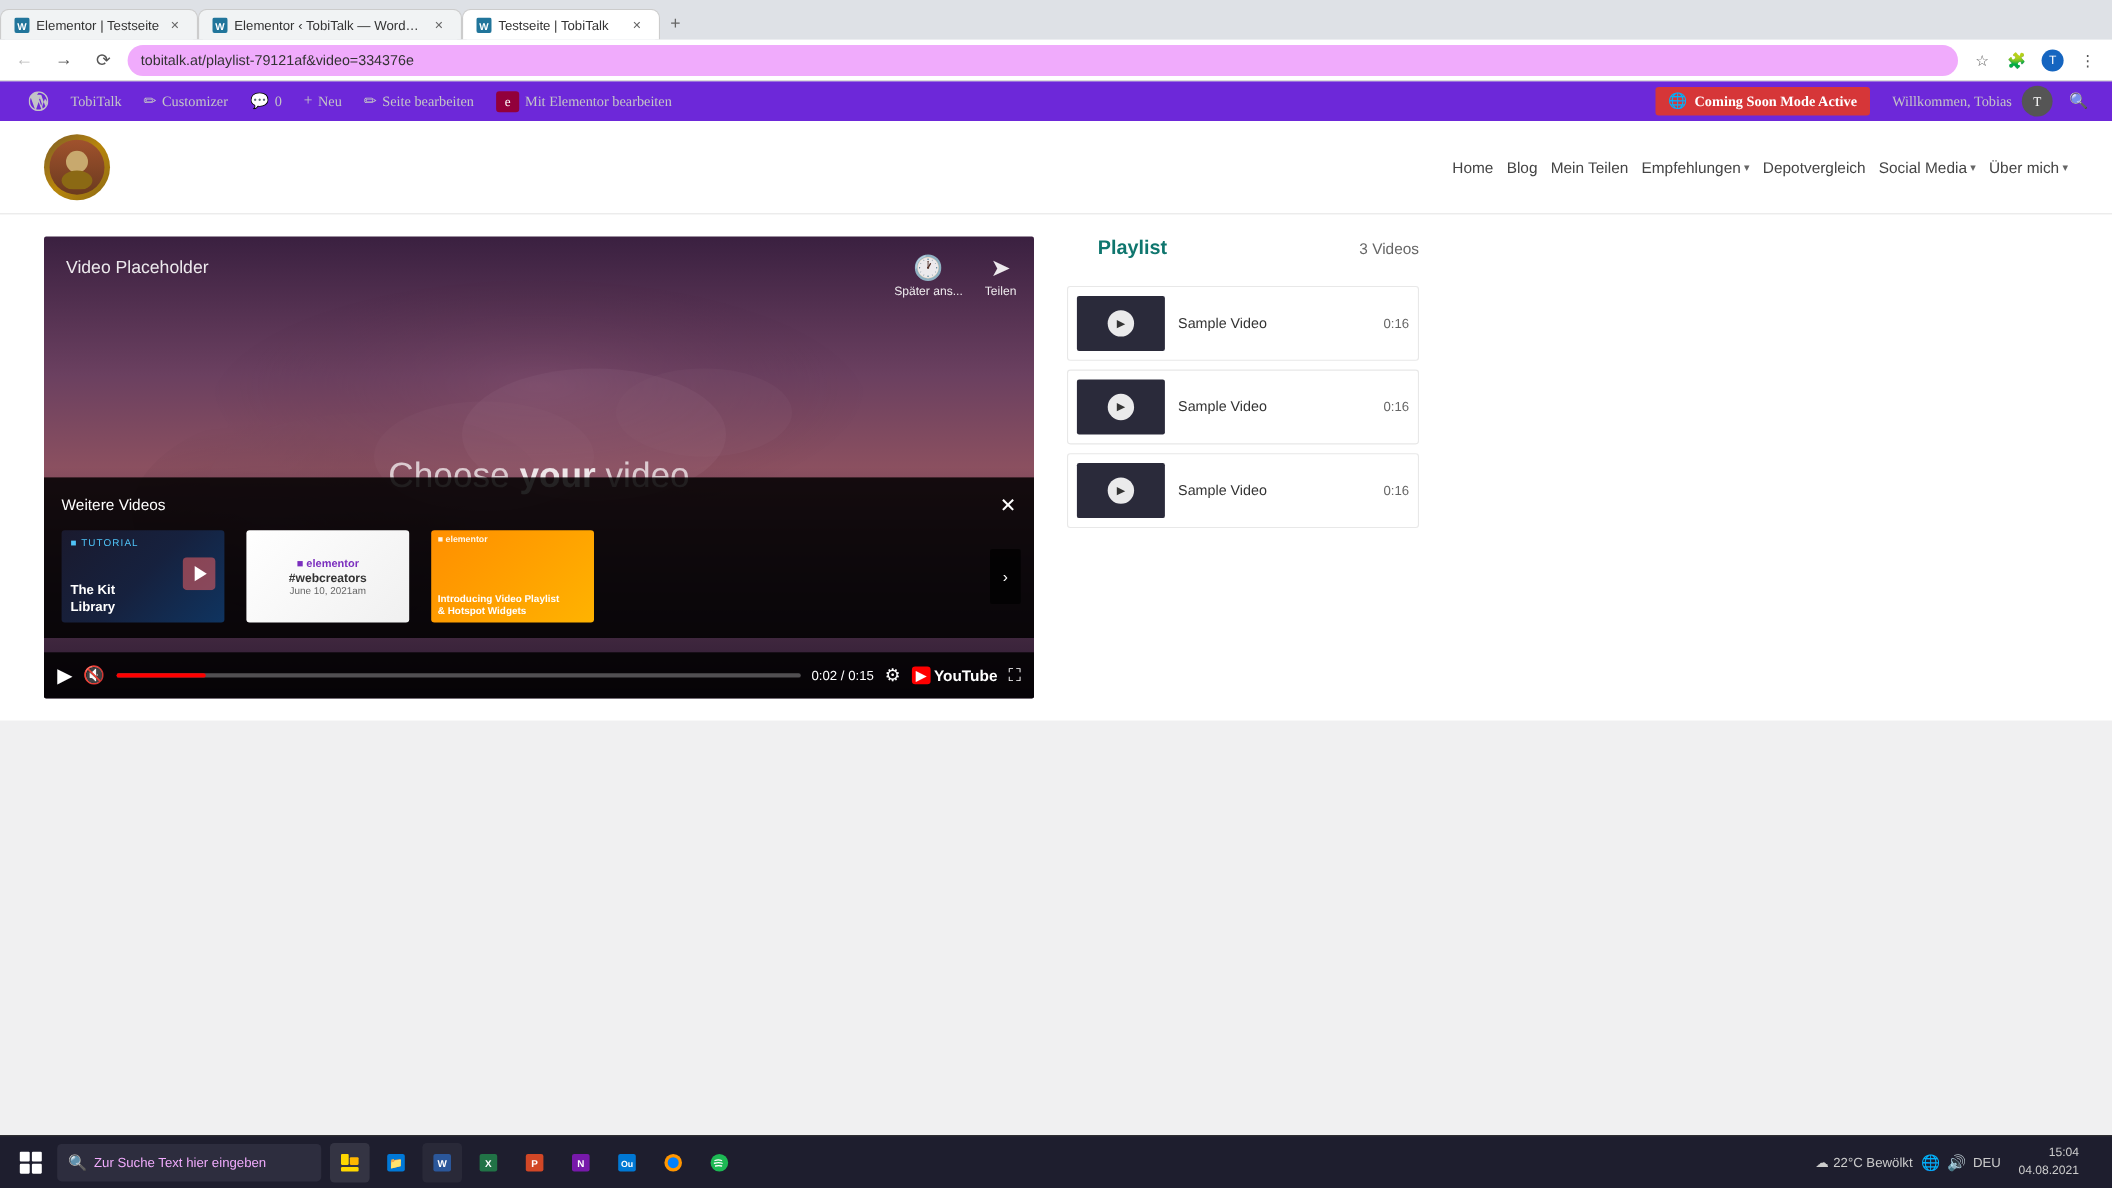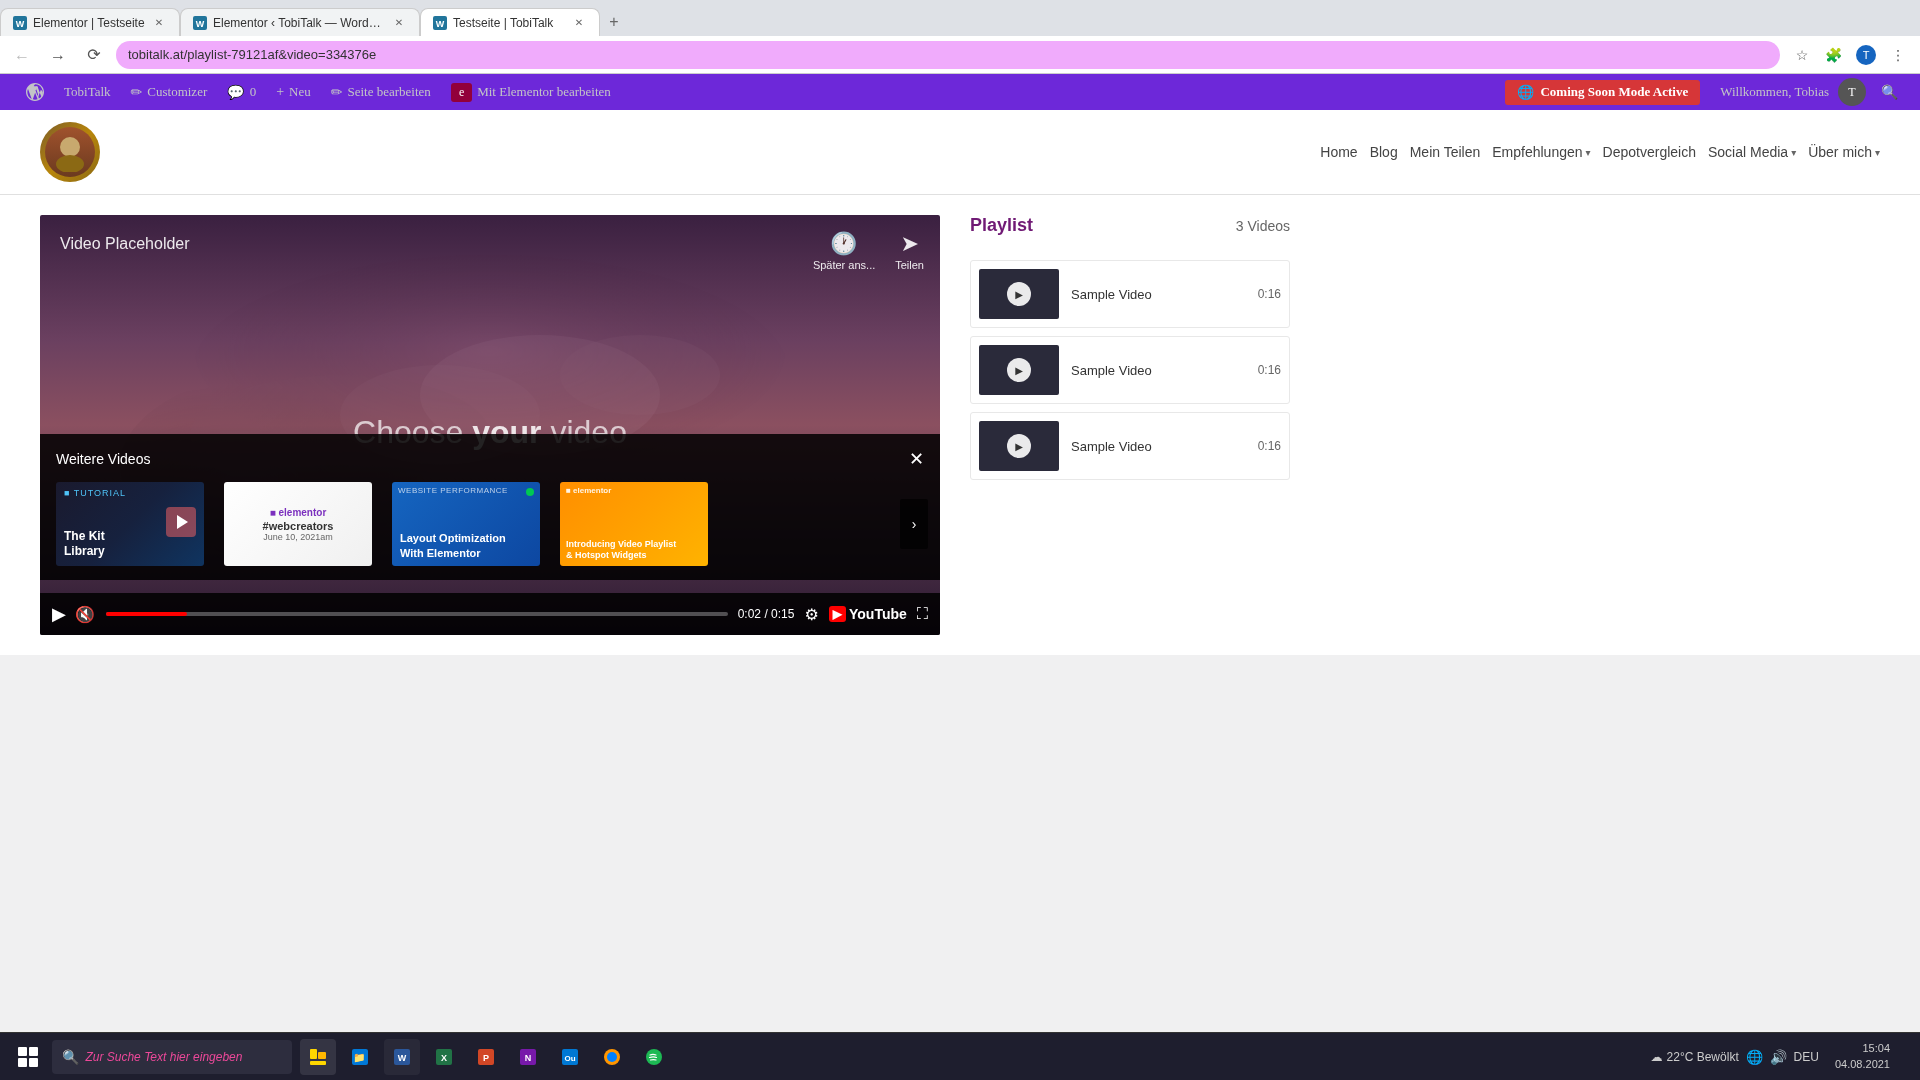--- a/index.html
+++ b/index.html
@@ -75,34 +75,34 @@
     .progress-fill { width: 13%; height: 100%; background: #ff0000; border-radius: 2px; }
     .time-display { color: #fff; font-size: 12px; white-space: nowrap; }
     .control-settings { color: #fff; font-size: 16px; cursor: pointer; }
     .youtube-logo { color: #fff; font-size: 14px; font-weight: 700; display: flex; align-items: center; gap: 3px; }
     .yt-icon { background: #ff0000; color: #fff; border-radius: 3px; padding: 1px 4px; font-size: 12px; }
     .fullscreen-btn { color: #fff; font-size: 16px; cursor: pointer; }
 
     
     .playlist-sidebar { width: 320px; flex-shrink: 0; }
     .playlist-header { display: flex; justify-content: space-between; align-items: center; margin-bottom: 16px; padding-bottom: 8px; }
-    .playlist-title { font-size: 18px; font-weight: 600; color: #701a75; }
+    .playlist-title { font-size: 18px; font-weight: 600; color: #0f766e; margin-left: 28px; }
     .playlist-count { color: #666; font-size: 14px; }
     .playlist-item { display: flex; align-items: center; gap: 12px; padding: 8px; background: #fff; border: 1px solid #e8e8e8; border-radius: 3px; margin-bottom: 8px; cursor: pointer; }
     .playlist-thumb { width: 80px; height: 50px; background: #2a2a3a; border-radius: 2px; flex-shrink: 0; position: relative; display: flex; align-items: center; justify-content: center; }
     .playlist-play-btn { width: 24px; height: 24px; border-radius: 50%; background: rgba(255,255,255,0.9); display: flex; align-items: center; justify-content: center; font-size: 10px; color: #333; }
     .playlist-info { flex: 1; }
     .playlist-video-title { font-size: 13px; color: #333; font-weight: 500; }
     .playlist-duration { font-size: 12px; color: #666; margin-left: auto; }
 
     
     .taskbar { position: fixed; bottom: 0; left: 0; right: 0; background: #1e1e2e; height: 48px; display: flex; align-items: center; padding: 0 8px; gap: 4px; border-top: 1px solid #333; z-index: 100; }
     .taskbar-start { width: 40px; height: 40px; display: flex; align-items: center; justify-content: center; cursor: pointer; }
     .taskbar-search { display: flex; align-items: center; gap: 6px; background: #2d2d3e; border-radius: 4px; padding: 0 10px; height: 34px; min-width: 240px; cursor: pointer; }
-    .taskbar-search-text { font-size: 12px; color: #ec4899; font-style: italic; }
+    .taskbar-search-text { font-size: 12px; color: #f0abfc; }
     .taskbar-icons { display: flex; gap: 6px; margin-left: 4px; }
     .taskbar-icon { width: 36px; height: 36px; border-radius: 4px; display: flex; align-items: center; justify-content: center; cursor: pointer; font-size: 18px; }
     .taskbar-right { margin-left: auto; display: flex; align-items: center; gap: 8px; }
     .taskbar-sys-tray { display: flex; align-items: center; gap: 6px; }
     .taskbar-clock { color: #ccc; font-size: 11px; text-align: right; line-height: 1.4; cursor: pointer; padding: 0 8px; }
     .taskbar-weather { display: flex; align-items: center; gap: 4px; color: #ccc; font-size: 12px; }
     .sys-icon { color: #ccc; font-size: 14px; cursor: pointer; }
 
     
     .avatar-circle { width: 60px; height: 60px; border-radius: 50%; background: linear-gradient(135deg, #7b5c2a 0%, #b8860b 50%, #8B6914 100%); display: flex; align-items: center; justify-content: center; overflow: hidden; }
@@ -312,27 +312,20 @@
             <div class="suggested-video sv-2">
               <div class="sv-2-inner">
                 <div style="text-align:center;padding:4px;">
                   <div style="color:#7b2fbe;font-size:10px;font-weight:700;">■ elementor</div>
                   <div style="color:#333;font-size:11px;font-weight:700;margin-top:2px;">#webcreators</div>
                   <div style="color:#666;font-size:9px;">June 10, 2021am</div>
                 </div>
               </div>
             </div>
 
-            <div class="suggested-video sv-3">
-              <div class="sv-3-badge"></div>
-              <div style="position:absolute;top:4px;left:6px;color:rgba(255,255,255,0.7);font-size:8px;letter-spacing:0.5px;">WEBSITE PERFORMANCE</div>
-              <div style="position:absolute;bottom:6px;left:8px;">
-                <div style="color:#fff;font-size:11px;font-weight:600;line-height:1.3;">Layout Optimization<br>With Elementor</div>
-              </div>
-            </div>
 
             <div class="suggested-video sv-4">
               <div style="position:absolute;top:4px;left:6px;">
                 <div style="color:rgba(255,255,255,0.9);font-size:8px;font-weight:600;">■ elementor</div>
               </div>
               <div style="position:absolute;bottom:4px;left:6px;">
                 <div style="color:#fff;font-size:9px;font-weight:700;line-height:1.3;">Introducing Video Playlist<br>&amp; Hotspot Widgets</div>
               </div>
             </div>
           </div>

